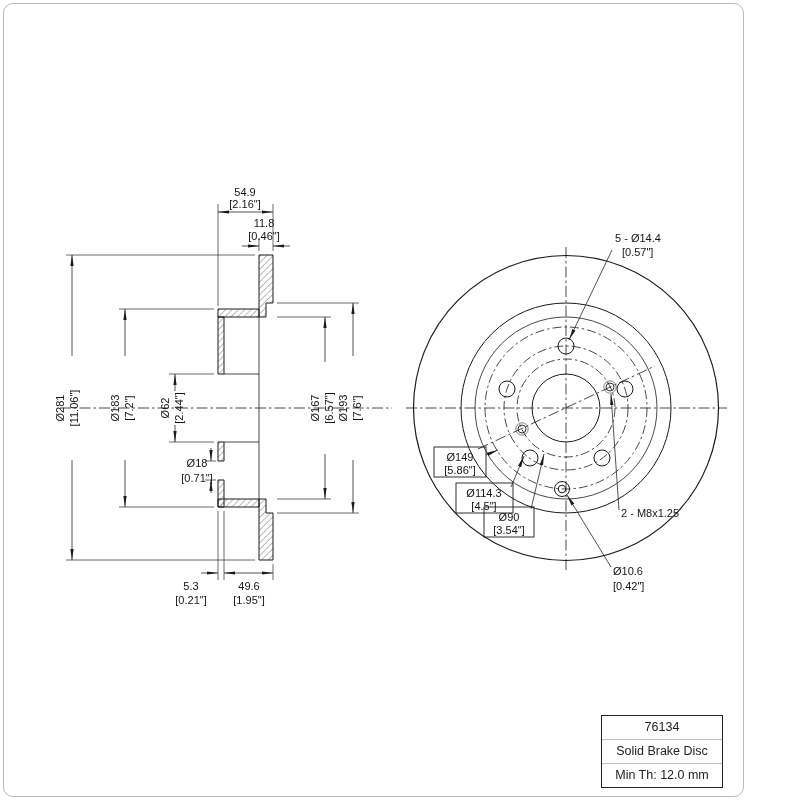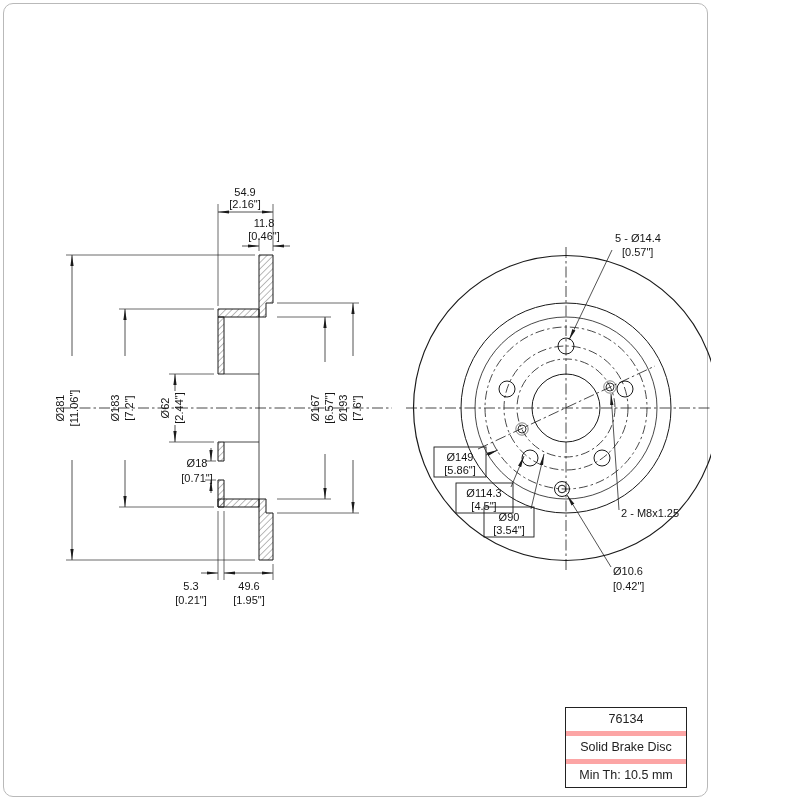--- a/index.html
+++ b/index.html
@@ -1,32 +1,32 @@
 <!DOCTYPE html>
 <html><head>
 <meta charset="utf-8">
 <style>
   html,body{margin:0;padding:0;background:#fff;}
   .page{
     position:relative;width:711px;height:800px;background:#ffffff;
-    font-family:"Liberation Sans",sans-serif;overflow:hidden;
+    font-family:"Liberation Sans",sans-serif;overflow:hidden;padding-left:36px;
   }
   .page-border{
     position:absolute;left:3px;top:3px;right:3px;bottom:3px;
     border:1px solid #b9b9b9;border-radius:10px;pointer-events:none;
   }
   svg{position:absolute;left:0;top:0;}
   svg text{fill:#151515;font-family:"Liberation Sans",sans-serif;font-size:11px;}
   .title-block{
     position:absolute;right:24px;bottom:12px;width:120px;
     border:1px solid #222;color:#222;font-size:12.5px;
   }
   .tb-row{
     height:23px;line-height:23px;text-align:center;
-    border-top:5px solid #fca5a5;white-space:nowrap;
+    border-top:1px solid #fca5a5;white-space:nowrap;
   }
   .tb-row:first-child{border-top:none;}
 </style>
 </head>
 <body>
 
 <div class="page">
   <div class="page-border"></div>
 
   <svg width="800" height="800" viewBox="0 0 800 800">
@@ -171,15 +171,15 @@
         <text x="484" y="510" text-anchor="middle">[4.5"]</text>
         <text x="509" y="521" text-anchor="middle">Ø90</text>
         <text x="509" y="534" text-anchor="middle">[3.54"]</text>
       </g>
     </g>
   </svg>
 
   <div class="title-block">
     <div class="tb-row">76134</div>
     <div class="tb-row">Solid Brake Disc</div>
-    <div class="tb-row">Min Th: 10.5 mm</div>
+    <div class="tb-row">Min Th: 12.0 mm</div>
   </div>
 </div>
 
 </body></html>

